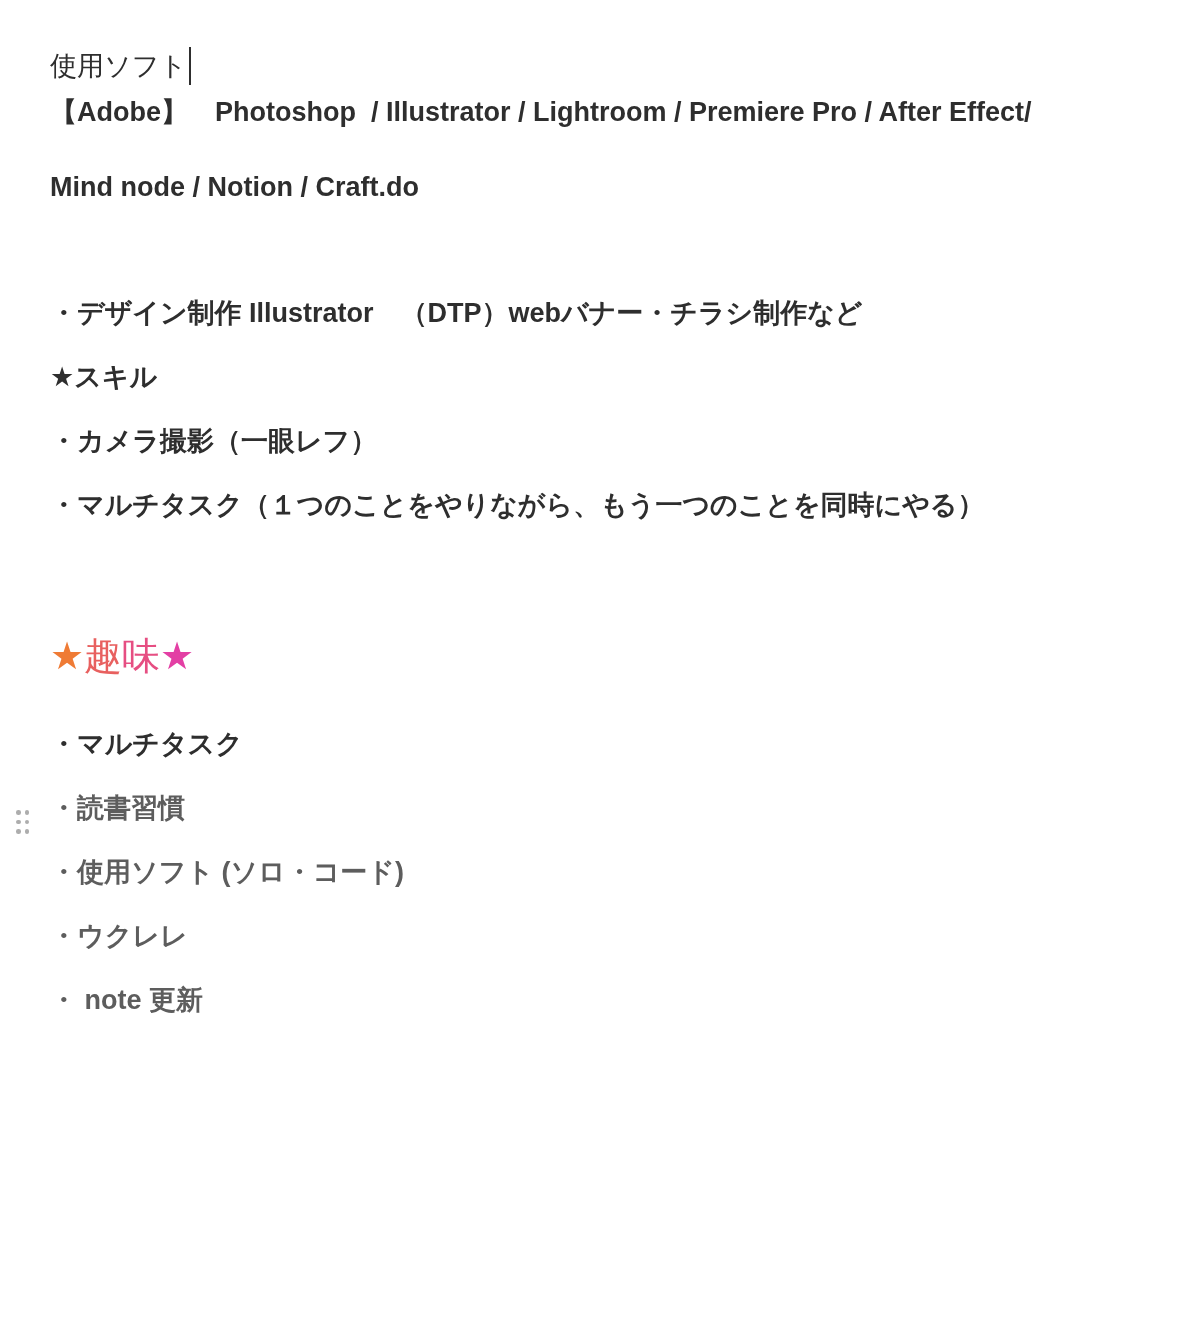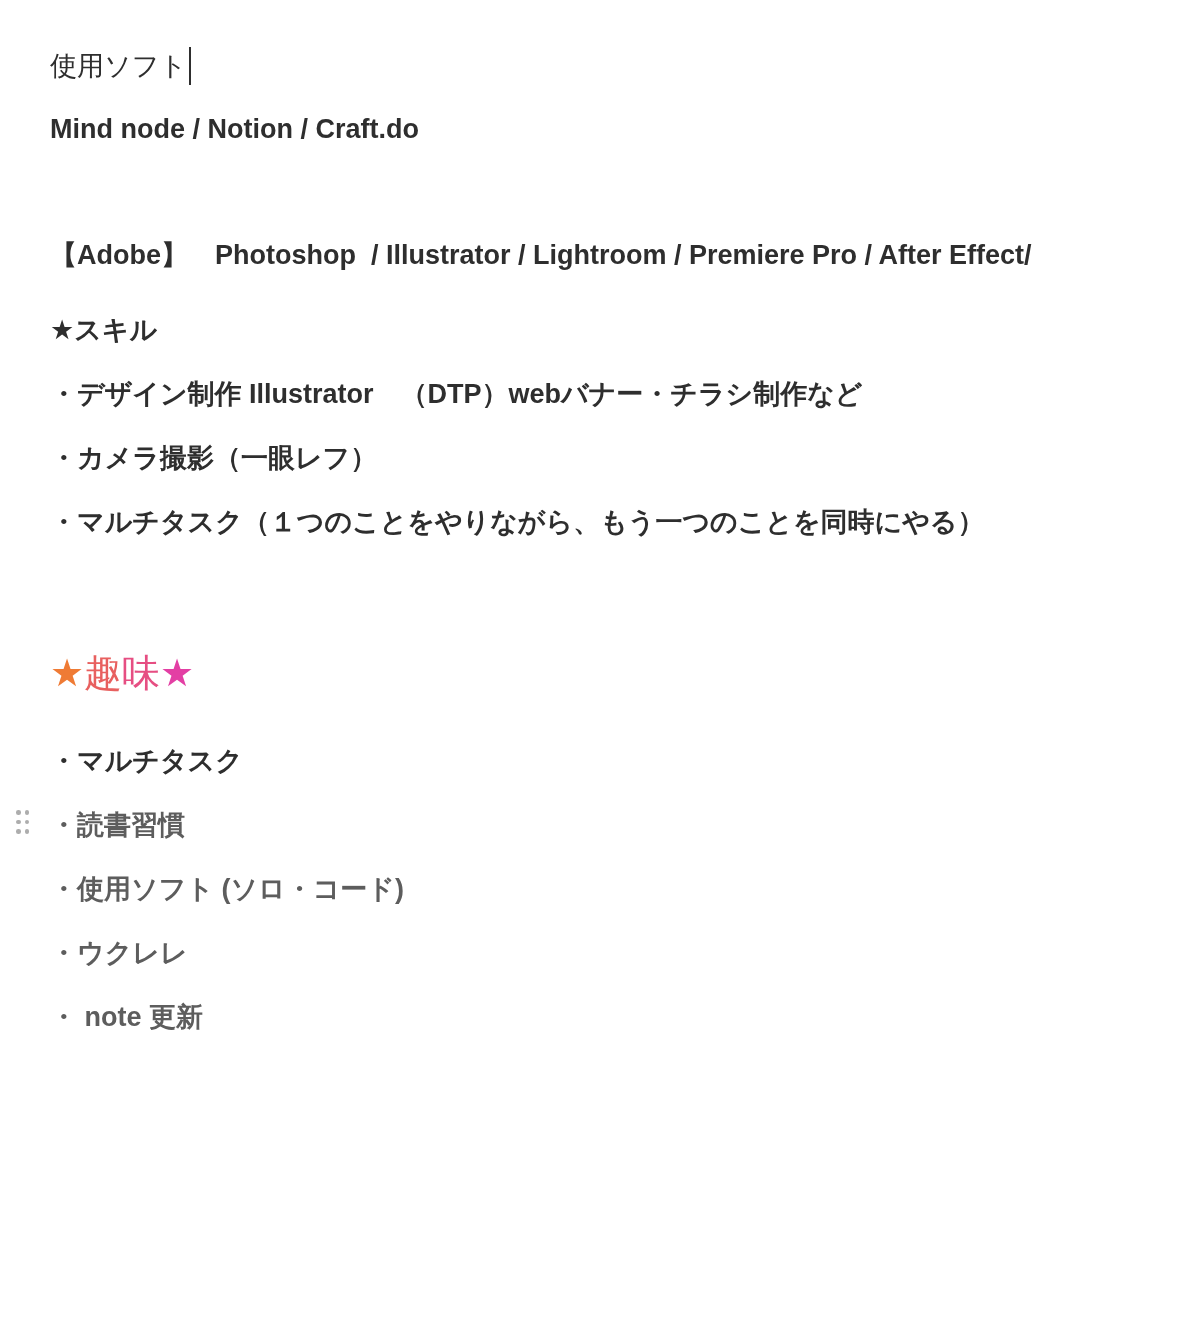--- a/index.html
+++ b/index.html
@@ -18,21 +18,21 @@
   }
   .line {
     margin: 0 0 26px 0;
     font-size: 27px;
     line-height: 38px;
     white-space: pre-wrap;
     font-weight: 700;
     color: #2e2e2e;
   }
   .medium { font-weight: 500; }
-  .mb-title { margin-bottom: 25px; }
+  .mb-title { margin-bottom: 8px; }
   .mb-adobe { margin-bottom: 37px; }
   .mb-mind { margin-bottom: 88px; }
   .mb-last-skill { margin-bottom: 110px; }
   .hobbies-heading {
     margin: 0 0 47px 0;
     font-size: 38px;
     line-height: 44px;
     font-weight: 400;
     white-space: pre-wrap;
   }
@@ -75,27 +75,27 @@
     <span class="drag-dot"></span>
     <span class="drag-dot"></span>
     <span class="drag-dot"></span>
     <span class="drag-dot"></span>
   </div>
 
   <main class="doc">
 
     <p class="line medium mb-title"><span>使用ソフト</span><span class="caret"></span></p>
 
+    <p class="line mb-adobe">【Adobe】　Photoshop  / Illustrator / Lightroom / Premiere Pro / After Effect/</p>
+
     <p class="line mb-mind">Mind node / Notion / Craft.do</p>
 
-    <p class="line mb-adobe">【Adobe】　Photoshop  / Illustrator / Lightroom / Premiere Pro / After Effect/</p>
+    <p class="line">・デザイン制作 Illustrator　（DTP）webバナー・チラシ制作など</p>
 
     <p class="line">★スキル</p>
-
-    <p class="line">・デザイン制作 Illustrator　（DTP）webバナー・チラシ制作など</p>
     <p class="line">・カメラ撮影（一眼レフ）</p>
     <p class="line mb-last-skill">・マルチタスク（１つのことをやりながら、もう一つのことを同時にやる）</p>
 
     <h2 class="hobbies-heading"><span style="color: rgb(239, 123, 53);">★</span><span style="color: rgb(232, 96, 95);">趣</span><span style="color: rgb(230, 78, 130);">味</span><span style="color: rgb(227, 63, 164);">★</span></h2>
 
     <p class="line hobby-dark">・マルチタスク</p>
     <p class="line hobby-gray">・読書習慣</p>
     <p class="line hobby-gray">・使用ソフト (ソロ・コード)</p>
     <p class="line hobby-gray">・ウクレレ</p>
     <p class="line hobby-gray">・ note 更新</p>

